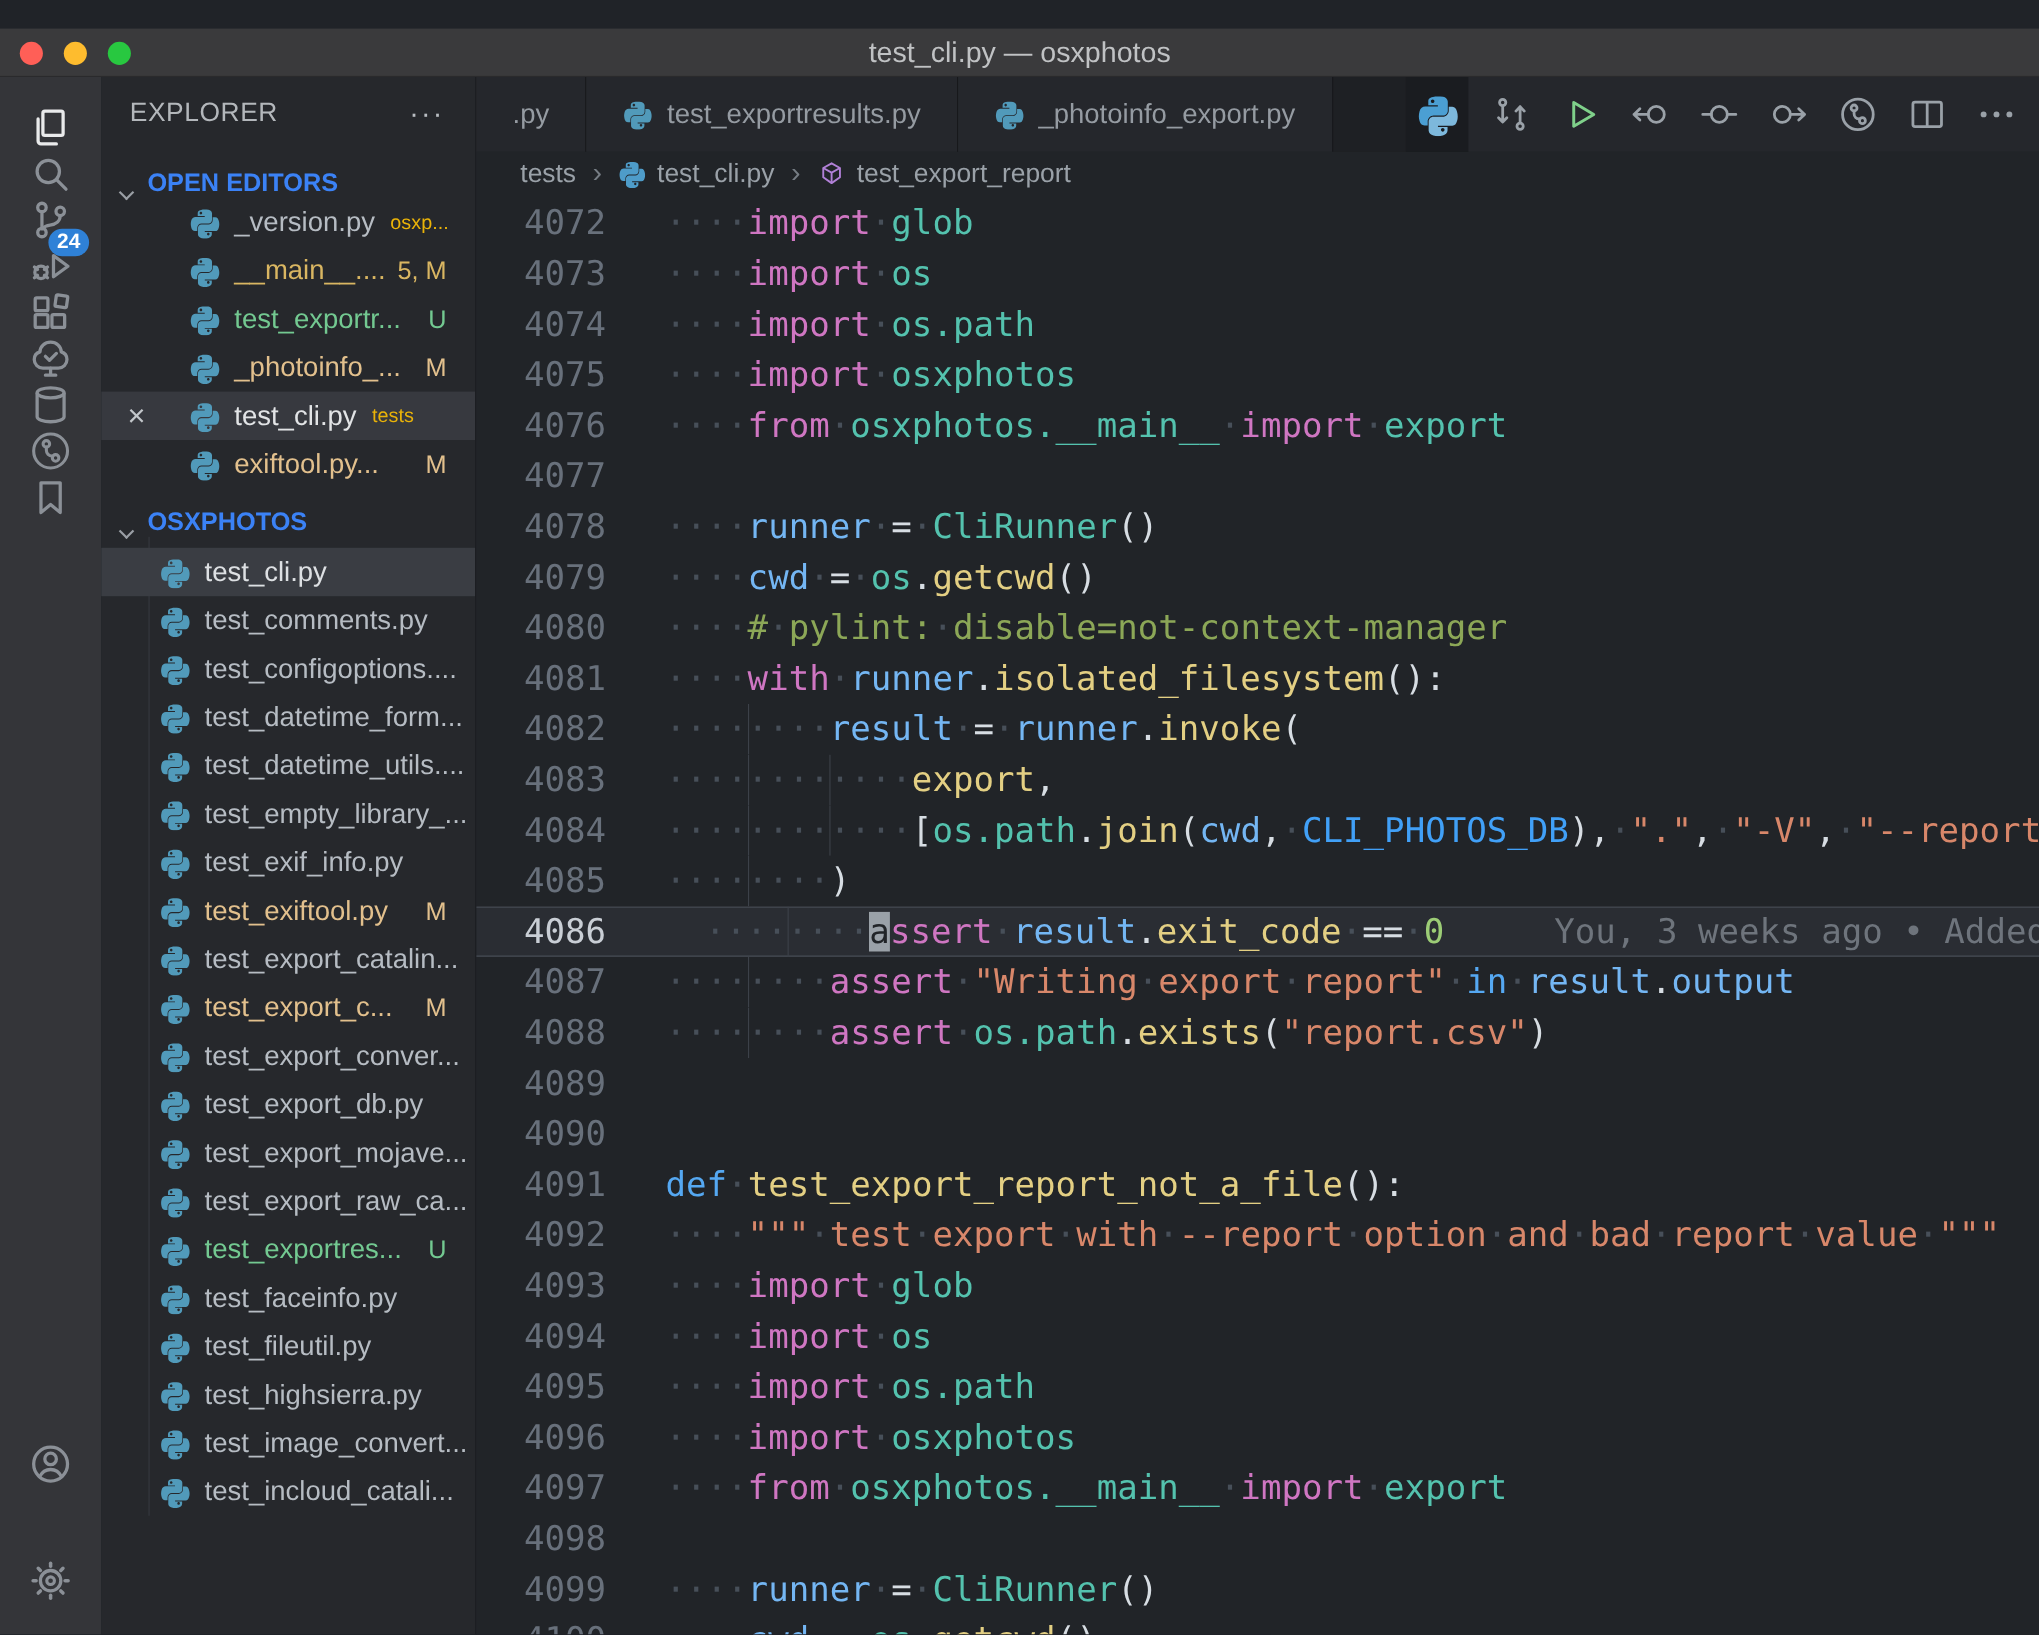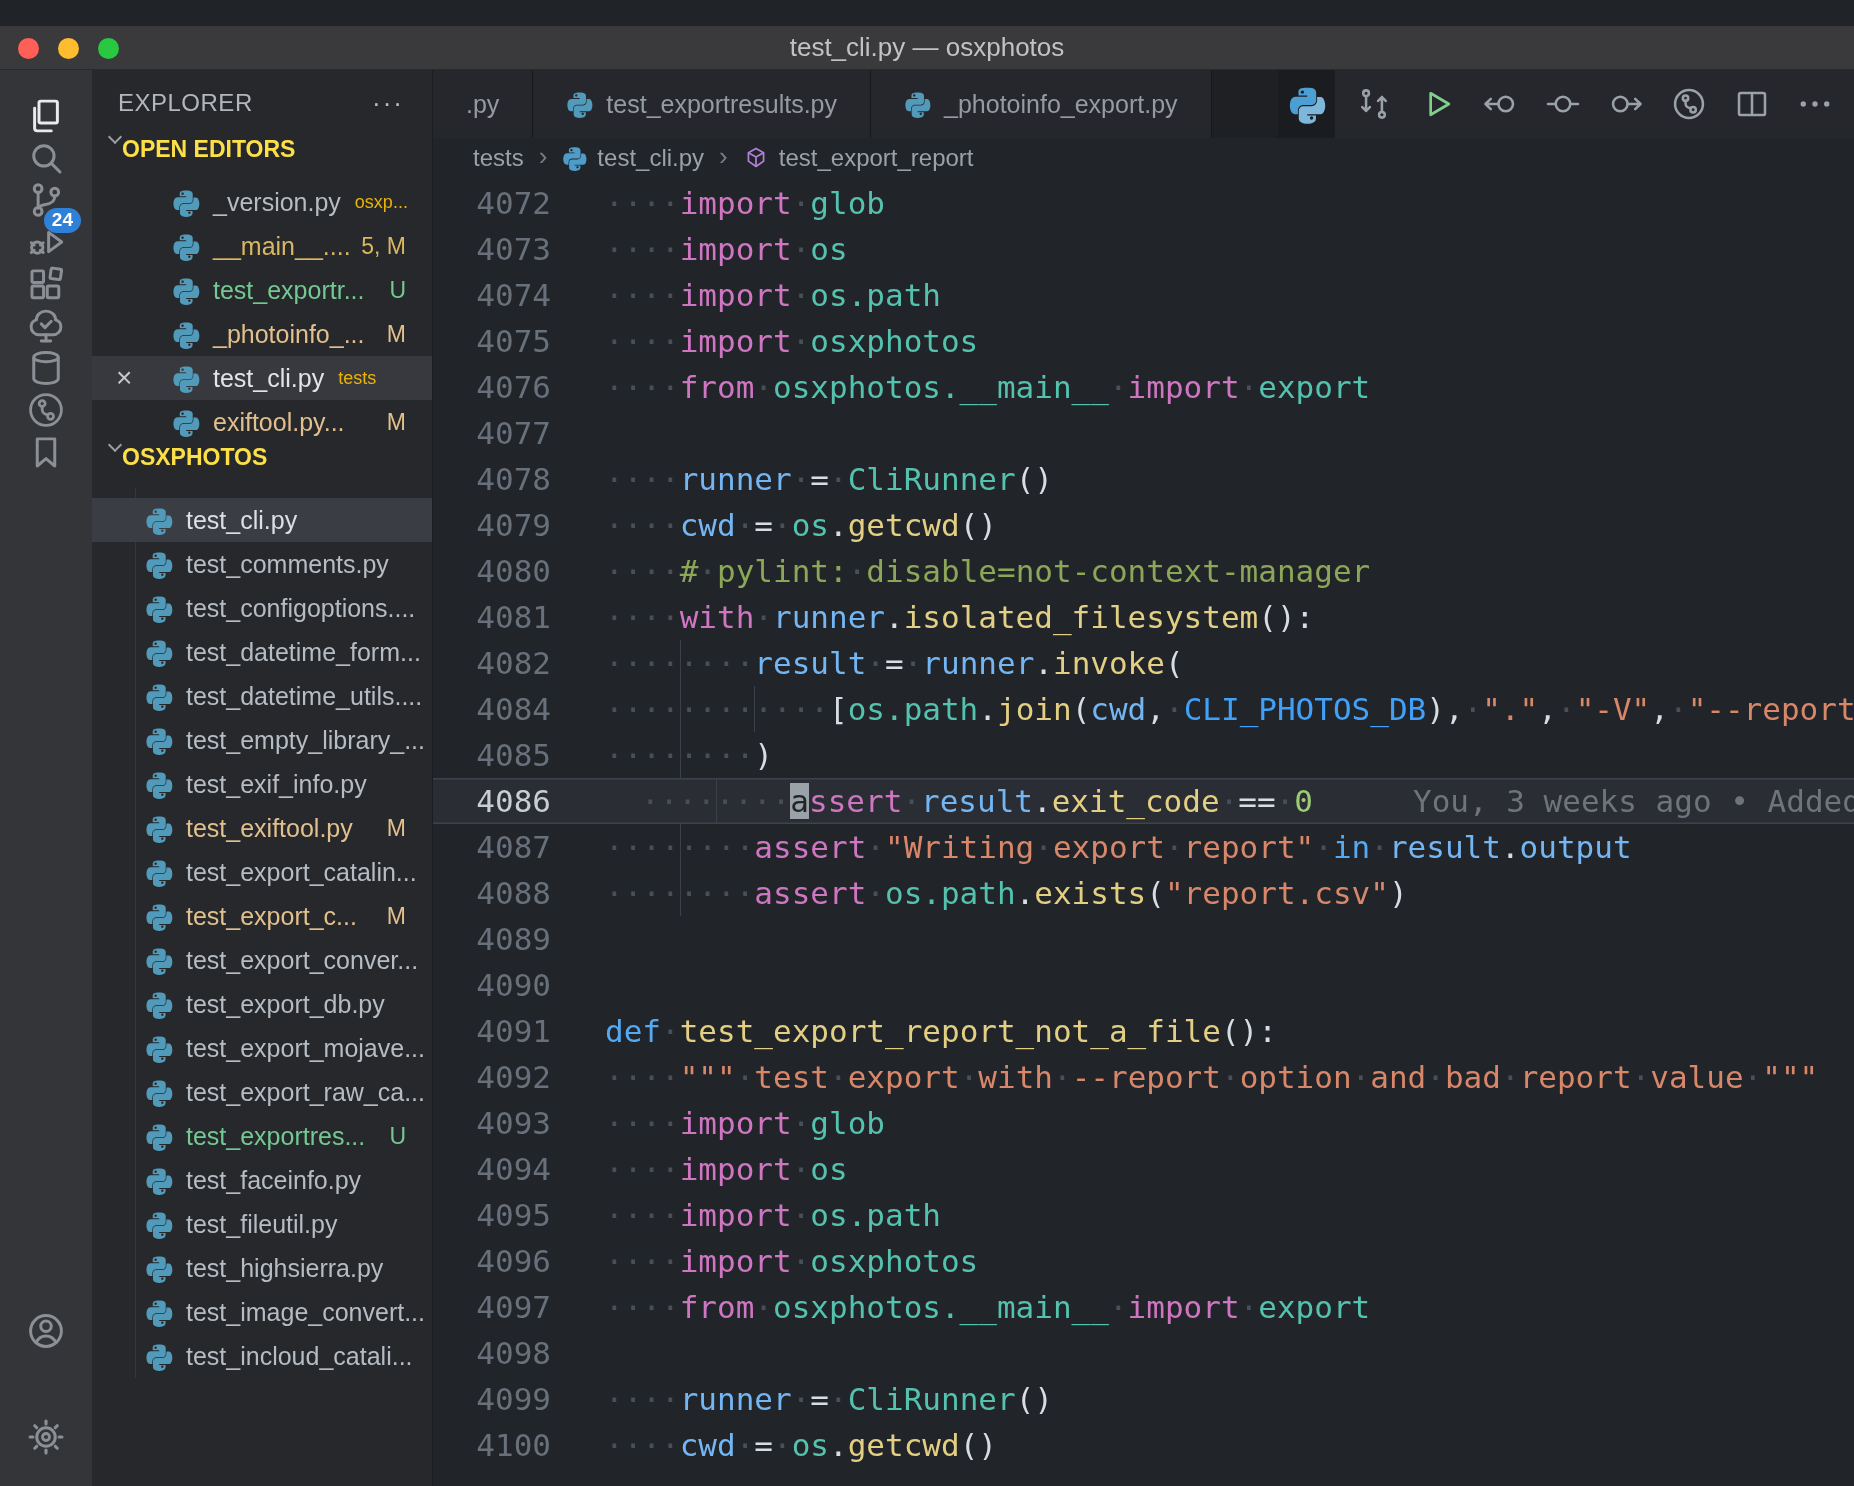--- a/index.html
+++ b/index.html
@@ -27,22 +27,22 @@
     font-size:19px; font-weight:bold; border-radius:14px; padding:2px 8px; line-height:1.1; }
   .ab-bottom { margin-top:auto; display:flex; flex-direction:column; gap:64px; align-items:center;
     padding-bottom:28px; }
 
   
   .sidebar { width:341px; flex:none; background:#26282c; border-right:1px solid #1b1d21;
     display:flex; flex-direction:column; color:#b6bcc3; overflow:hidden; }
   .sb-title { height:66px; flex:none; display:flex; align-items:center; padding:0 28px 0 26px;
     font-size:24px; color:#b3b7bb; letter-spacing:.5px;text-align:right; }
   .sb-more { margin-left:auto; color:#b9bdc2; font-size:26px; letter-spacing:2px; cursor:pointer; }
-  .sb-header { height:44px; flex:none; display:flex; align-items:flex-start; gap:2px; padding-left:14px;
-    font-weight:bold; font-size:23px; color:#fde047; cursor:pointer; }
+  .sb-header { height:44px; flex:none; display:flex; align-items:flex-end; gap:14px; padding-left:14px;
+    font-weight:bold; font-size:23px; color:#3b82f6; cursor:pointer; }
   .sb-header.bordered { border-top:1px solid #1e2024; }
   .chev { width:10px; height:10px; border-right:2.4px solid #9a9fa5; border-bottom:2.4px solid #9a9fa5;
     flex:none; margin-left:4px; }
   .chev.down { transform:rotate(45deg); margin-top:-4px; }
   .chev.right { transform:rotate(-45deg); margin-left:2px; margin-right:2px; }
 
   .oe-list { flex:none; }
   .oe-row { height:44px; display:flex; align-items:center; padding-left:80px; font-size:25px;
     position:relative; cursor:pointer; white-space:nowrap; }
   .oe-row.active { background:#37393f; color:#e2e4e6; }
@@ -540,20 +540,21 @@
           <div class="cl"><span class="ln">4073</span><span class="lc"><span class="t-ws">····</span><span class="t-kw">import</span><span class="t-w">·</span><span class="t-mod">os</span></span></div>
           <div class="cl"><span class="ln">4074</span><span class="lc"><span class="t-ws">····</span><span class="t-kw">import</span><span class="t-w">·</span><span class="t-mod">os.path</span></span></div>
           <div class="cl"><span class="ln">4075</span><span class="lc"><span class="t-ws">····</span><span class="t-kw">import</span><span class="t-w">·</span><span class="t-mod">osxphotos</span></span></div>
           <div class="cl"><span class="ln">4076</span><span class="lc"><span class="t-ws">····</span><span class="t-kw">from</span><span class="t-w">·</span><span class="t-mod">osxphotos.__main__</span><span class="t-w">·</span><span class="t-kw">import</span><span class="t-w">·</span><span class="t-mod">export</span></span></div>
           <div class="cl"><span class="ln">4077</span><span class="lc"></span></div>
           <div class="cl"><span class="ln">4078</span><span class="lc"><span class="t-ws">····</span><span class="t-var">runner</span><span class="t-w">·</span><span class="t-fg">=</span><span class="t-w">·</span><span class="t-mod">CliRunner</span><span class="t-fg">()</span></span></div>
           <div class="cl"><span class="ln">4079</span><span class="lc"><span class="t-ws">····</span><span class="t-var">cwd</span><span class="t-w">·</span><span class="t-fg">=</span><span class="t-w">·</span><span class="t-mod">os</span><span class="t-fg">.</span><span class="t-fn">getcwd</span><span class="t-fg">()</span></span></div>
           <div class="cl"><span class="ln">4080</span><span class="lc"><span class="t-ws">····</span><span class="t-com">#</span><span class="t-w">·</span><span class="t-com">pylint:</span><span class="t-w">·</span><span class="t-com">disable=not-context-manager</span></span></div>
           <div class="cl"><span class="ln">4081</span><span class="lc"><span class="t-ws">····</span><span class="t-kw">with</span><span class="t-w">·</span><span class="t-var">runner</span><span class="t-fg">.</span><span class="t-fn">isolated_filesystem</span><span class="t-fg">():</span></span></div>
           <div class="cl"><span class="ln">4082</span><span class="lc"><span class="gl" style="left: 75px;"></span><span class="t-ws">········</span><span class="t-var">result</span><span class="t-w">·</span><span class="t-fg">=</span><span class="t-w">·</span><span class="t-var">runner</span><span class="t-fg">.</span><span class="t-fn">invoke</span><span class="t-fg">(</span></span></div>
+          <div class="cl"><span class="ln">4083</span><span class="lc"><span class="gl" style="left: 75px;"></span><span class="gl" style="left: 149px;"></span><span class="t-ws">············</span><span class="t-fn">export</span><span class="t-fg">,</span></span></div>
           <div class="cl"><span class="ln">4084</span><span class="lc"><span class="gl" style="left: 75px;"></span><span class="gl" style="left: 149px;"></span><span class="t-ws">············</span><span class="t-fg">[</span><span class="t-mod">os.path</span><span class="t-fg">.</span><span class="t-fn">join</span><span class="t-fg">(</span><span class="t-var">cwd</span><span class="t-fg">,</span><span class="t-w">·</span><span class="t-const">CLI_PHOTOS_DB</span><span class="t-fg">),</span><span class="t-w">·</span><span class="t-str">"."</span><span class="t-fg">,</span><span class="t-w">·</span><span class="t-str">"-V"</span><span class="t-fg">,</span><span class="t-w">·</span><span class="t-str">"--report"</span></span></div>
           <div class="cl"><span class="ln">4085</span><span class="lc"><span class="gl" style="left: 75px;"></span><span class="t-ws">········</span><span class="t-fg">)</span></span></div>
           <div class="cl cur"><span class="ln">4086</span><span class="lc"><span class="gl" style="left: 75px;"></span><span class="t-ws">········</span><span class="t-cur">a</span><span class="t-kw">ssert</span><span class="t-w">·</span><span class="t-var">result</span><span class="t-fg">.</span><span class="t-fn">exit_code</span><span class="t-w">·</span><span class="t-fg">==</span><span class="t-w">·</span><span class="t-num">0</span><span class="t-blame">You, 3 weeks ago • Added —</span></span></div>
           <div class="cl"><span class="ln">4087</span><span class="lc"><span class="gl" style="left: 75px;"></span><span class="t-ws">········</span><span class="t-kw">assert</span><span class="t-w">·</span><span class="t-str">"Writing</span><span class="t-w">·</span><span class="t-str">export</span><span class="t-w">·</span><span class="t-str">report"</span><span class="t-w">·</span><span class="t-kb">in</span><span class="t-w">·</span><span class="t-var">result</span><span class="t-fg">.</span><span class="t-var">output</span></span></div>
           <div class="cl"><span class="ln">4088</span><span class="lc"><span class="gl" style="left: 75px;"></span><span class="t-ws">········</span><span class="t-kw">assert</span><span class="t-w">·</span><span class="t-mod">os.path</span><span class="t-fg">.</span><span class="t-fn">exists</span><span class="t-fg">(</span><span class="t-str">"report.csv"</span><span class="t-fg">)</span></span></div>
           <div class="cl"><span class="ln">4089</span><span class="lc"></span></div>
           <div class="cl"><span class="ln">4090</span><span class="lc"></span></div>
           <div class="cl"><span class="ln">4091</span><span class="lc"><span class="t-kb">def</span><span class="t-w">·</span><span class="t-fn">test_export_report_not_a_file</span><span class="t-fg">():</span></span></div>
           <div class="cl"><span class="ln">4092</span><span class="lc"><span class="t-ws">····</span><span class="t-str">"""</span><span class="t-w">·</span><span class="t-str">test</span><span class="t-w">·</span><span class="t-str">export</span><span class="t-w">·</span><span class="t-str">with</span><span class="t-w">·</span><span class="t-str">--report</span><span class="t-w">·</span><span class="t-str">option</span><span class="t-w">·</span><span class="t-str">and</span><span class="t-w">·</span><span class="t-str">bad</span><span class="t-w">·</span><span class="t-str">report</span><span class="t-w">·</span><span class="t-str">value</span><span class="t-w">·</span><span class="t-str">"""</span></span></div>
           <div class="cl"><span class="ln">4093</span><span class="lc"><span class="t-ws">····</span><span class="t-kw">import</span><span class="t-w">·</span><span class="t-mod">glob</span></span></div>

